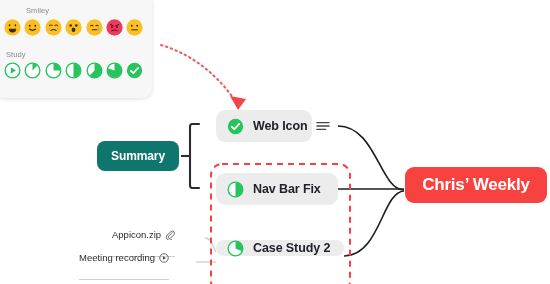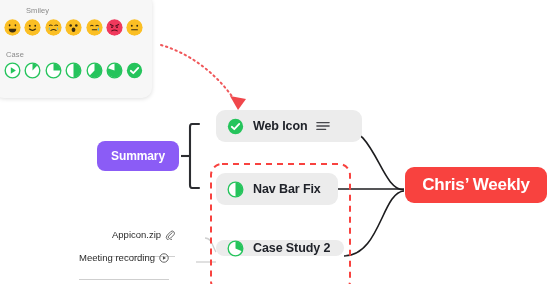--- a/index.html
+++ b/index.html
@@ -45,29 +45,29 @@
     box-sizing:border-box;
     z-index:6;
   }
   .node-ico{width:17px;height:17px;flex:0 0 auto;display:block;}
   .node-label{
     font-size:12.5px;font-weight:bold;color:#20232a;
     margin-left:9px;white-space:nowrap;letter-spacing:-.1px;
   }
   .hamburger{margin-left:8px;width:14px;height:10px;flex:0 0 auto;}
 
-  #node-web{left:216px;top:110px;width:146px;height:32px;}
+  #node-web{left:216px;top:110px;width:96px;height:32px;}
   #node-nav{left:216px;top:173px;width:122px;height:32px;}
   #node-case{left:216px;top:240px;width:128px;height:16px;}
 
   
   #summary{
     position:absolute;left:97px;top:141px;
     width:82px;height:30px;
-    background:#8b5cf6;border-radius:8px;
+    background:#0f766e;border-radius:8px;
     display:flex;align-items:center;justify-content:center;
     z-index:6;
   }
   #summary span{color:#fff;font-size:12px;font-weight:bold;letter-spacing:-.1px;}
 
   
   #chris{
     position:absolute;left:405px;top:167px;
     width:142px;height:36px;
     background:#f8423f;border-radius:9px;
@@ -155,21 +155,21 @@
           <circle cx="13" cy="9.6" r="1.1" fill="#5b1020"></circle>
           <path d="M6.8 14 Q10 11.8 13.2 14" fill="none" stroke="#5b1020" stroke-width="1.3" stroke-linecap="round"></path>
         </svg>
         <svg class="emoji" viewBox="0 0 20 20">
           <circle cx="10" cy="10" r="9.6" fill="#fbbf24"></circle>
           <circle cx="6.8" cy="8" r="1.1" fill="#3a2c12"></circle>
           <circle cx="13.2" cy="8" r="1.1" fill="#3a2c12"></circle>
           <path d="M6.6 12.6 H13.4" stroke="#3a2c12" stroke-width="1.3" stroke-linecap="round"></path>
         </svg>
       </div>
-    <div class="legend-title" style="top:56px;">Case</div>
+    <div class="legend-title" style="top:56px;">Study</div>
     <div class="legend-row" id="task-row" style="top:68px;">
         <svg class="task-ico" viewBox="0 0 20 20">
           <circle cx="10" cy="10" r="8.6" fill="#fff" stroke="#25c45c" stroke-width="1.6"></circle>
             <path d="M8 6.2 L14 10 L8 13.8 Z" fill="#25c45c"></path>
         </svg>
         <svg class="task-ico" viewBox="0 0 20 20">
           <circle cx="10" cy="10" r="8.6" fill="#fff" stroke="#25c45c" stroke-width="1.6"></circle>
           <path d="M10 10 L10 1.8 A8.2 8.2 0 0 1 15.61 4.02 Z" fill="#25c45c"></path>
         </svg>
         <svg class="task-ico" viewBox="0 0 20 20">

